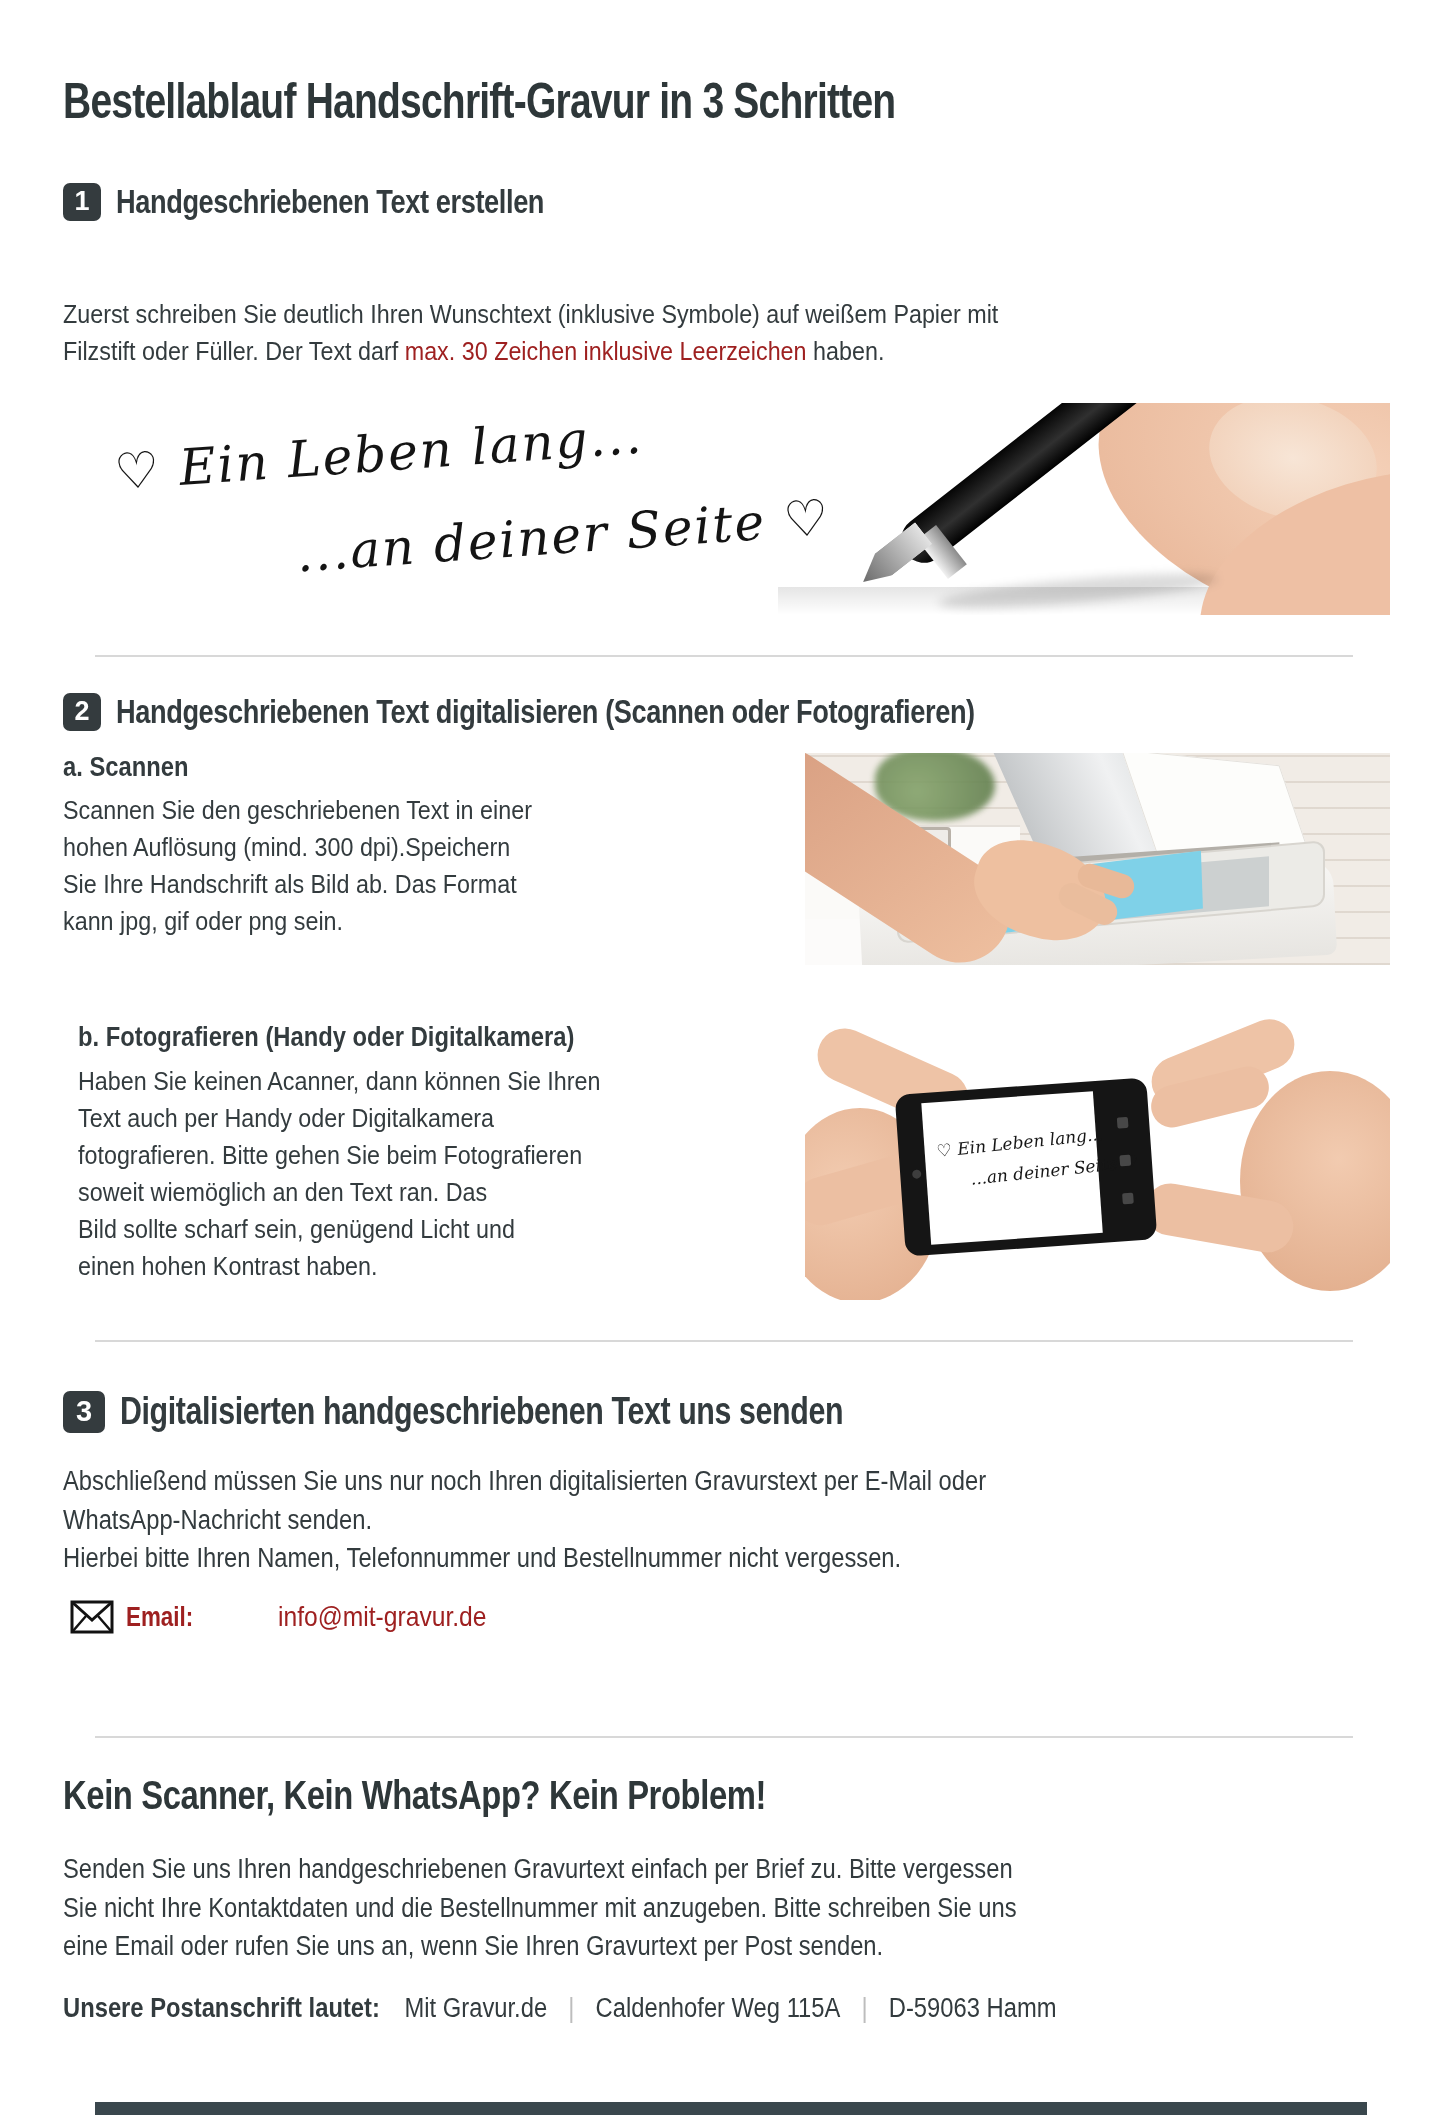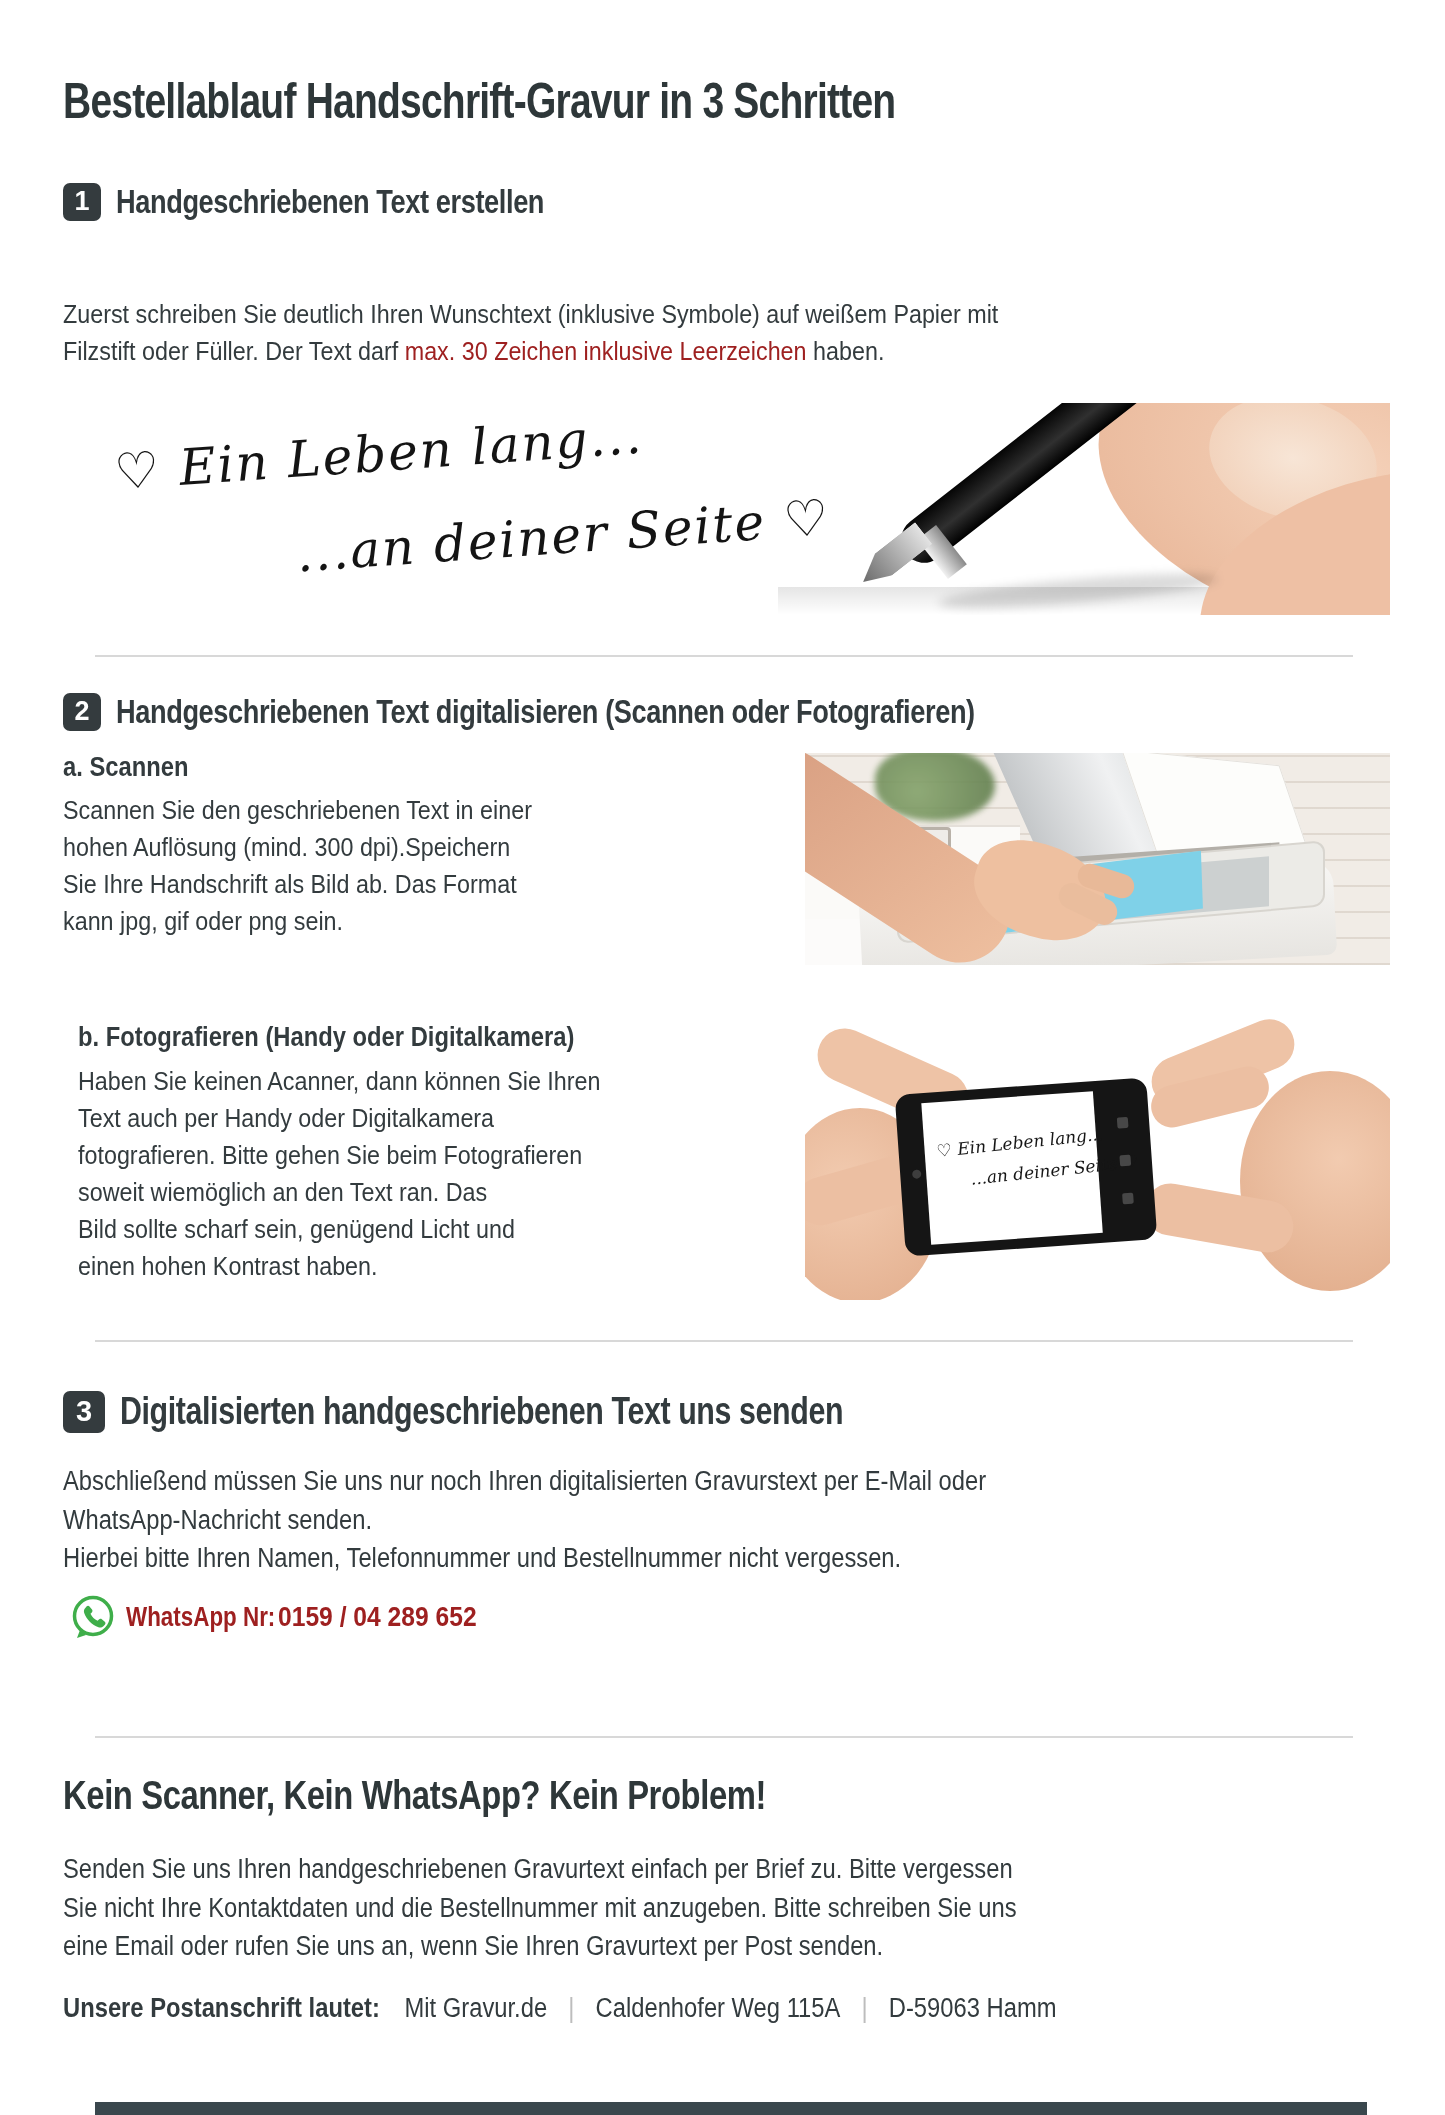--- a/index.html
+++ b/index.html
@@ -231,28 +231,28 @@
   </div>
   <div class="abs para cond" style="left:63px; top:1462px; font-size:27px; line-height:38.5px;">
     <div class="pline">Abschließend müssen Sie uns nur noch Ihren digitalisierten Gravurstext per E-Mail oder</div>
     <div class="pline">WhatsApp-Nachricht senden.</div>
     <div class="pline">Hierbei bitte Ihren Namen, Telefonnummer und Bestellnummer nicht vergessen.</div>
   </div>
 
   <div class="abs contact">
     <div class="c-row">
       <span class="c-icon">
-        <svg width="46" height="46" viewBox="0 0 46 46">
-          <circle cx="23" cy="22" r="18.5" fill="#ffffff" stroke="#3fae4a" stroke-width="3.5"></circle>
-          <path d="M10 36 L7 44 L16 41 Z" fill="#3fae4a"></path>
-          <path d="M16.5 12.5 c0.9-0.9 2.2-0.9 3 0 l2.5 3 c0.7 0.9 0.6 2.1-0.2 2.9 l-1.3 1.3 c1.5 3.1 4 5.6 7.1 7.1 l1.3-1.3 c0.8-0.8 2-0.9 2.9-0.2 l3 2.5 c0.9 0.8 0.9 2.1 0 3 l-1.4 1.4 c-1.3 1.3-3.2 1.7-4.9 1.1 c-6.6-2.5-11.8-7.7-14.3-14.3 c-0.6-1.7-0.2-3.6 1.1-4.9 z" fill="#3fae4a"></path>
+        <svg width="44" height="34" viewBox="0 0 44 34">
+          <rect x="2" y="2" width="40" height="30" fill="none" stroke="#121212" stroke-width="3"></rect>
+          <path d="M2 2 L22 20 L42 2" fill="none" stroke="#121212" stroke-width="3"></path>
+          <path d="M3 31 L16 16 M41 31 L28 16" fill="none" stroke="#121212" stroke-width="2.5"></path>
         </svg>
       </span>
-      <span class="c-label"><span class="cond80" style="display:inline-block;">WhatsApp Nr:</span></span>
-      <span class="c-value bold cond" style="display:inline-block;">0159 / 04 289 652</span>
+      <span class="c-label"><span class="cond80" style="display:inline-block;">Email:</span></span>
+      <span class="c-value cond" style="display:inline-block;">info@mit-gravur.de</span>
     </div>
   </div>
 
   <div class="abs divider" style="top:1736px;"></div>
 
   <div class="abs ns-title cond80 nowrap">Kein Scanner, Kein WhatsApp? Kein Problem!</div>
   <div class="abs para cond" style="left:63px; top:1850px; font-size:27px; line-height:38.5px;">
     <div class="pline">Senden Sie uns Ihren handgeschriebenen Gravurtext einfach per Brief zu. Bitte vergessen</div>
     <div class="pline">Sie nicht Ihre Kontaktdaten und die Bestellnummer mit anzugeben. Bitte schreiben Sie uns</div>
     <div class="pline">eine Email oder rufen Sie uns an, wenn Sie Ihren Gravurtext per Post senden.</div>

